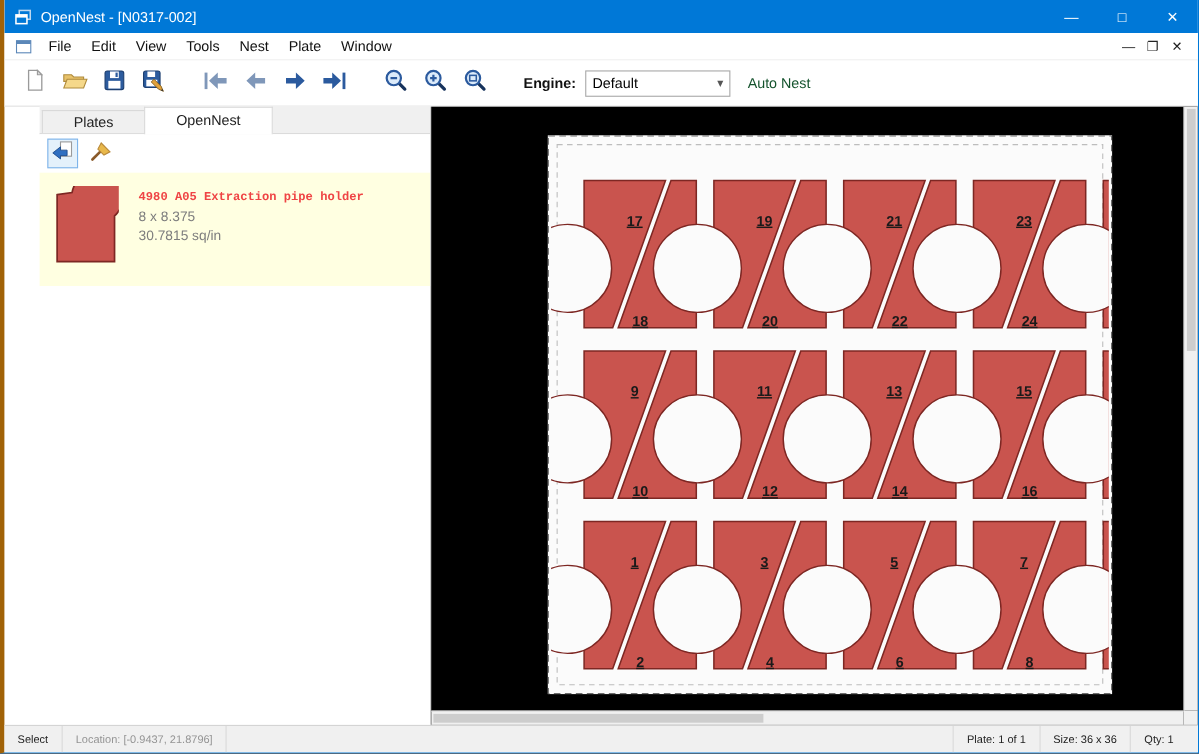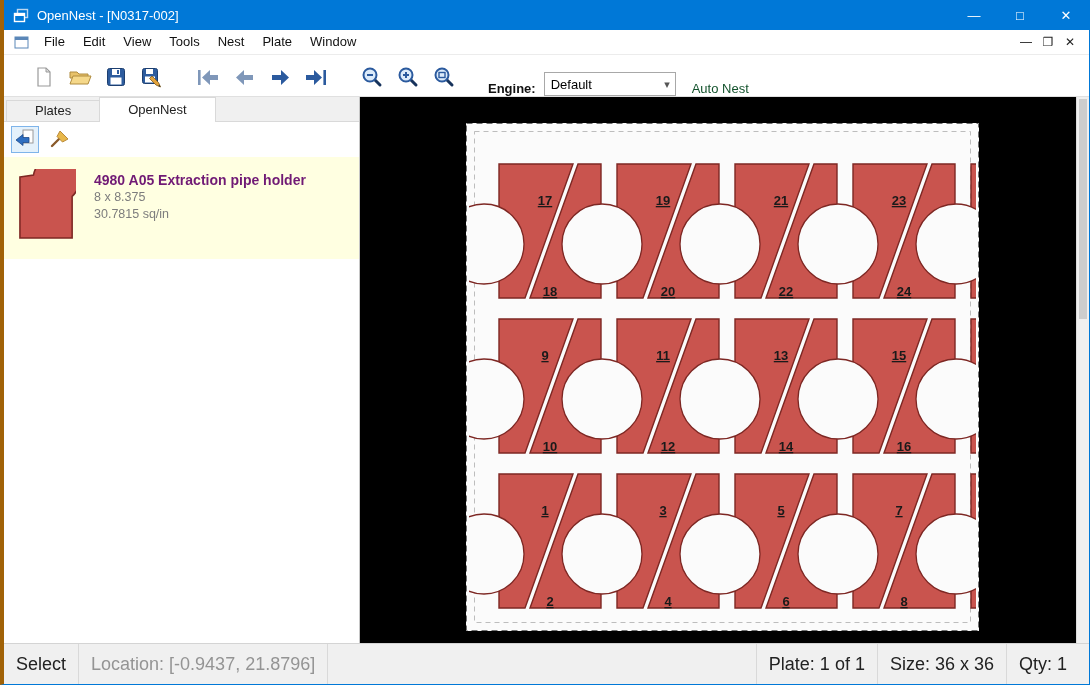--- a/index.html
+++ b/index.html
@@ -20,62 +20,62 @@
   
   .menubar { position:absolute; top:30px; left:0; right:0; height:25px; background:#fff;
              display:flex; align-items:center; border-bottom:1px solid #ececec; }
   .mdi-icon { margin:0 6px 0 10px; display:flex; }
   .menu-item { padding:0 9px; font-size:13px; color:#111; line-height:24px; }
   .mdi-buttons { margin-left:auto; display:flex; align-items:center; padding-right:8px; }
   .mdi-btn { width:22px; text-align:center; font-size:12px; color:#222; }
 
   
   .toolbar { position:absolute; top:55px; left:0; right:0; height:42px; background:#fff;
-             display:flex; align-items:flex-end; border-bottom:1px solid #e0e0e0;padding-left:12px; }
+             display:flex; align-items:center; border-bottom:1px solid #e0e0e0; }
   .tbtn { width:36px; height:34px; display:flex; align-items:center; justify-content:center; }
   .tb-gap { width:20px; }
   .engine-label { font-size:13px; font-weight:bold; color:#111; margin:0 8px 0 6px; }
   .combo { width:132px; height:24px; border:1px solid #a8a8a8; background:#fff; display:flex;
            align-items:center; font-size:13px; padding-left:6px; position:relative; }
   .combo .caret { position:absolute; right:5px; color:#555; font-size:11px; }
   .autonest { font-size:13px; color:#14532d; margin-left:16px; }
 
   
   .content { position:absolute; top:97px; left:0; right:0; bottom:25px; display:flex; }
 
   
-  .sidebar { width:356px; background:#fff; border-right:1px solid #c6c6c6; display:flex; flex-direction:column; }
+  .sidebar { width:356px; background:#fff; border-right:1px solid #c6c6c6; display:flex; flex-direction:column;margin-left:32px; }
   .tabstrip { height:25px; background:#f0f0f0; display:flex; align-items:flex-end; padding-left:2px;
               border-bottom:1px solid #d9d9d9; }
   .tab { height:21px; line-height:20px; padding:0 28px; font-size:13px; background:#f0f0f0;
          border:1px solid #d9d9d9; border-bottom:none; margin-right:-1px; color:#222; }
   .tab.active { background:#fff; height:25px; line-height:24px; margin-bottom:-1px; position:relative; z-index:2; }
   .panel-toolbar { height:35px; display:flex; align-items:center; gap:7px; padding-left:7px; background:#fff; }
   .icon-btn { width:28px; height:27px; display:flex; align-items:center; justify-content:center;
               border:1px solid transparent; }
   .icon-btn.selected { border:1px solid #7eb4ea; background:#e4f1fb; }
   .item-card { background:#ffffe1; display:flex; padding:12px 10px 12px 14px; gap:18px; }
   .thumb { flex:0 0 auto; }
   .item-texts { display:flex; flex-direction:column; padding-top:2px; }
-  .item-title { font-size:14px; font-weight:bold; color:#701a75; line-height:18px; }
+  .item-title { font-size:11px; font-weight:bold; color:#ef4444; line-height:18px;font-family:Liberation Mono, monospace; }
   .item-meta { font-size:12.5px; color:#7d7d7d; line-height:17px; }
 
   
   .canvas { flex:1; position:relative; background:#000000; overflow:hidden; }
   .plate { position:absolute; left:106px; top:26px; width:513px; height:508px; background:#fbfbfb; }
   .plate svg { display:block; }
   .vscroll { position:absolute; top:0; right:0; width:13px; bottom:13px; background:#f0f0f0; border-left:1px solid #dcdcdc; }
   .vthumb { position:absolute; top:2px; left:2px; width:8px; height:220px; background:#cdcdcd; }
   .hscroll { position:absolute; left:0; right:13px; bottom:0; height:13px; background:#f0f0f0; border-top:1px solid #dcdcdc; }
   .hthumb { position:absolute; top:2px; left:2px; height:8px; width:300px; background:#cdcdcd; }
   .scroll-corner { position:absolute; right:0; bottom:0; width:13px; height:13px; background:#f0f0f0; }
 
   
-  .statusbar { position:absolute; left:0; right:0; bottom:0; height:41px; background:#f0f0f0;
-               border-top:1px solid #d4d4d4; display:flex; align-items:center; font-size:18px; color:#222; }
+  .statusbar { position:absolute; left:0; right:0; bottom:0; height:25px; background:#f0f0f0;
+               border-top:1px solid #d4d4d4; display:flex; align-items:center; font-size:10px; color:#222; }
   .sb-cell { height:100%; display:flex; align-items:center; padding:0 12px; border-right:1px solid #d9d9d9; }
   .sb-location { color:#949494; }
   .sb-fill { flex:1; height:100%; }
   .sb-right { height:100%; display:flex; align-items:center; padding:0 12px; border-left:1px solid #d9d9d9; }
   .sb-gpu { color:#0f9b0f; }
   .sb-tail { width:10px; height:100%; }
 </style>
 </head>
 <body>
 

